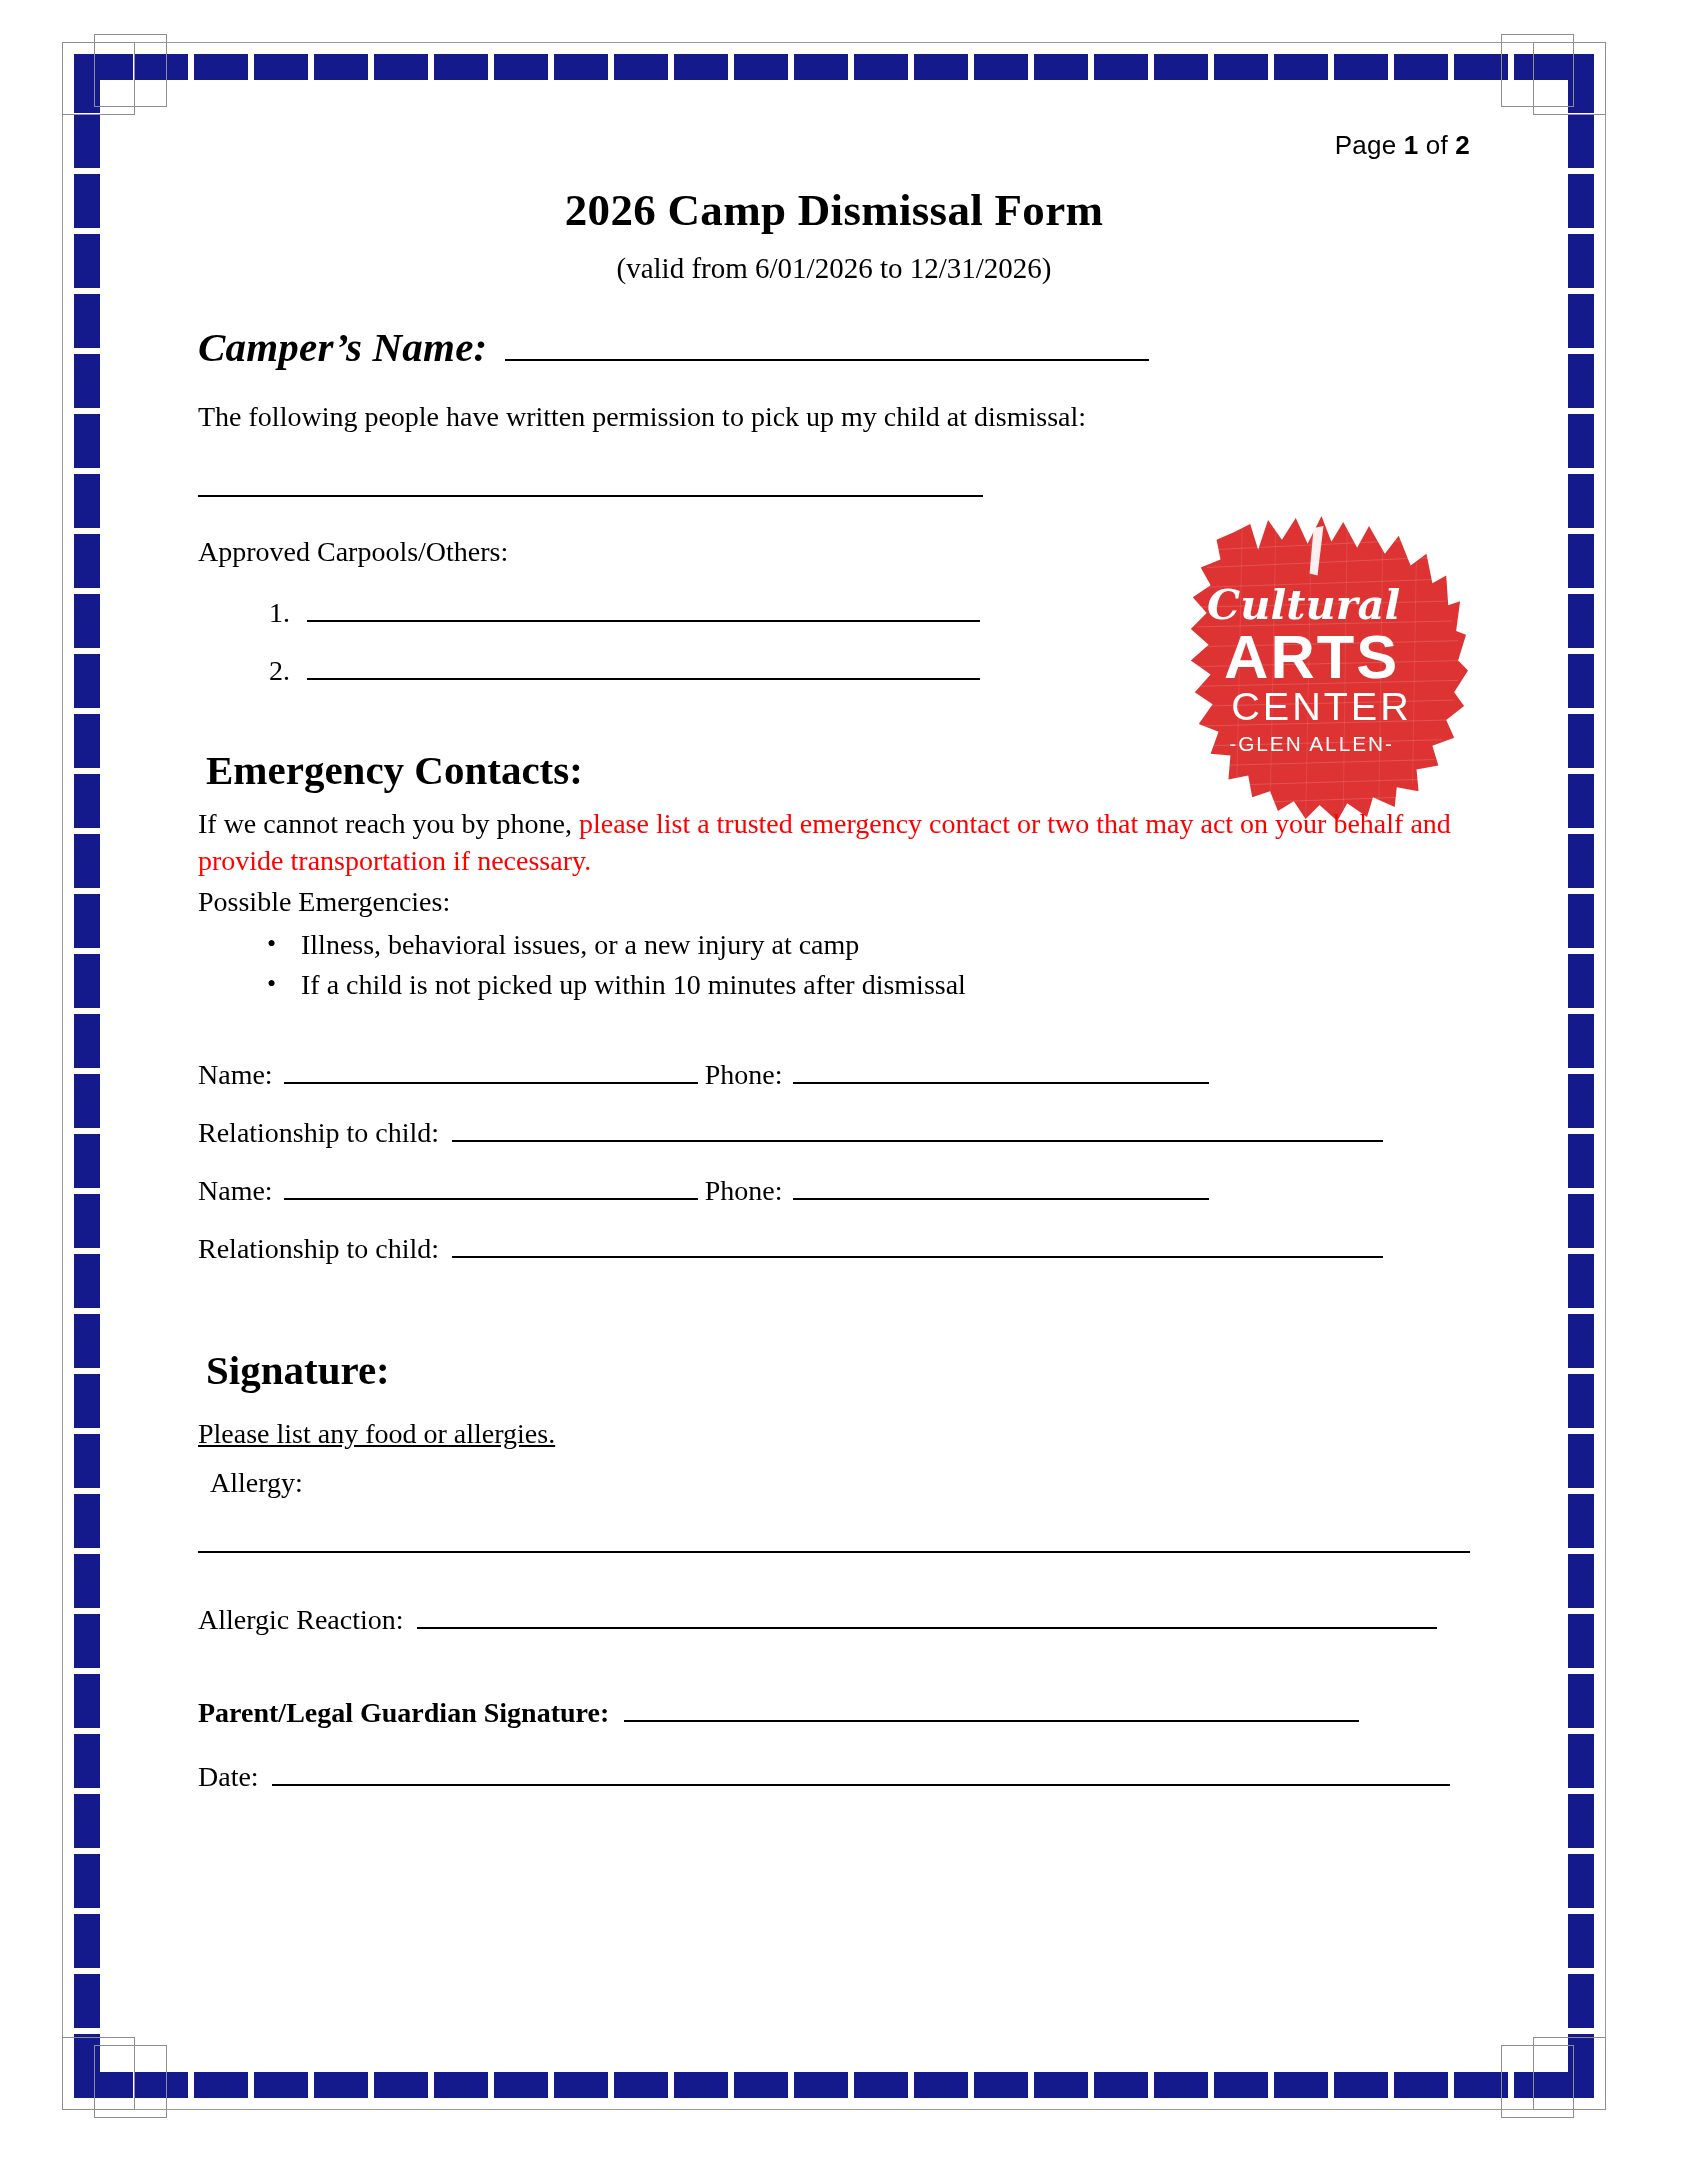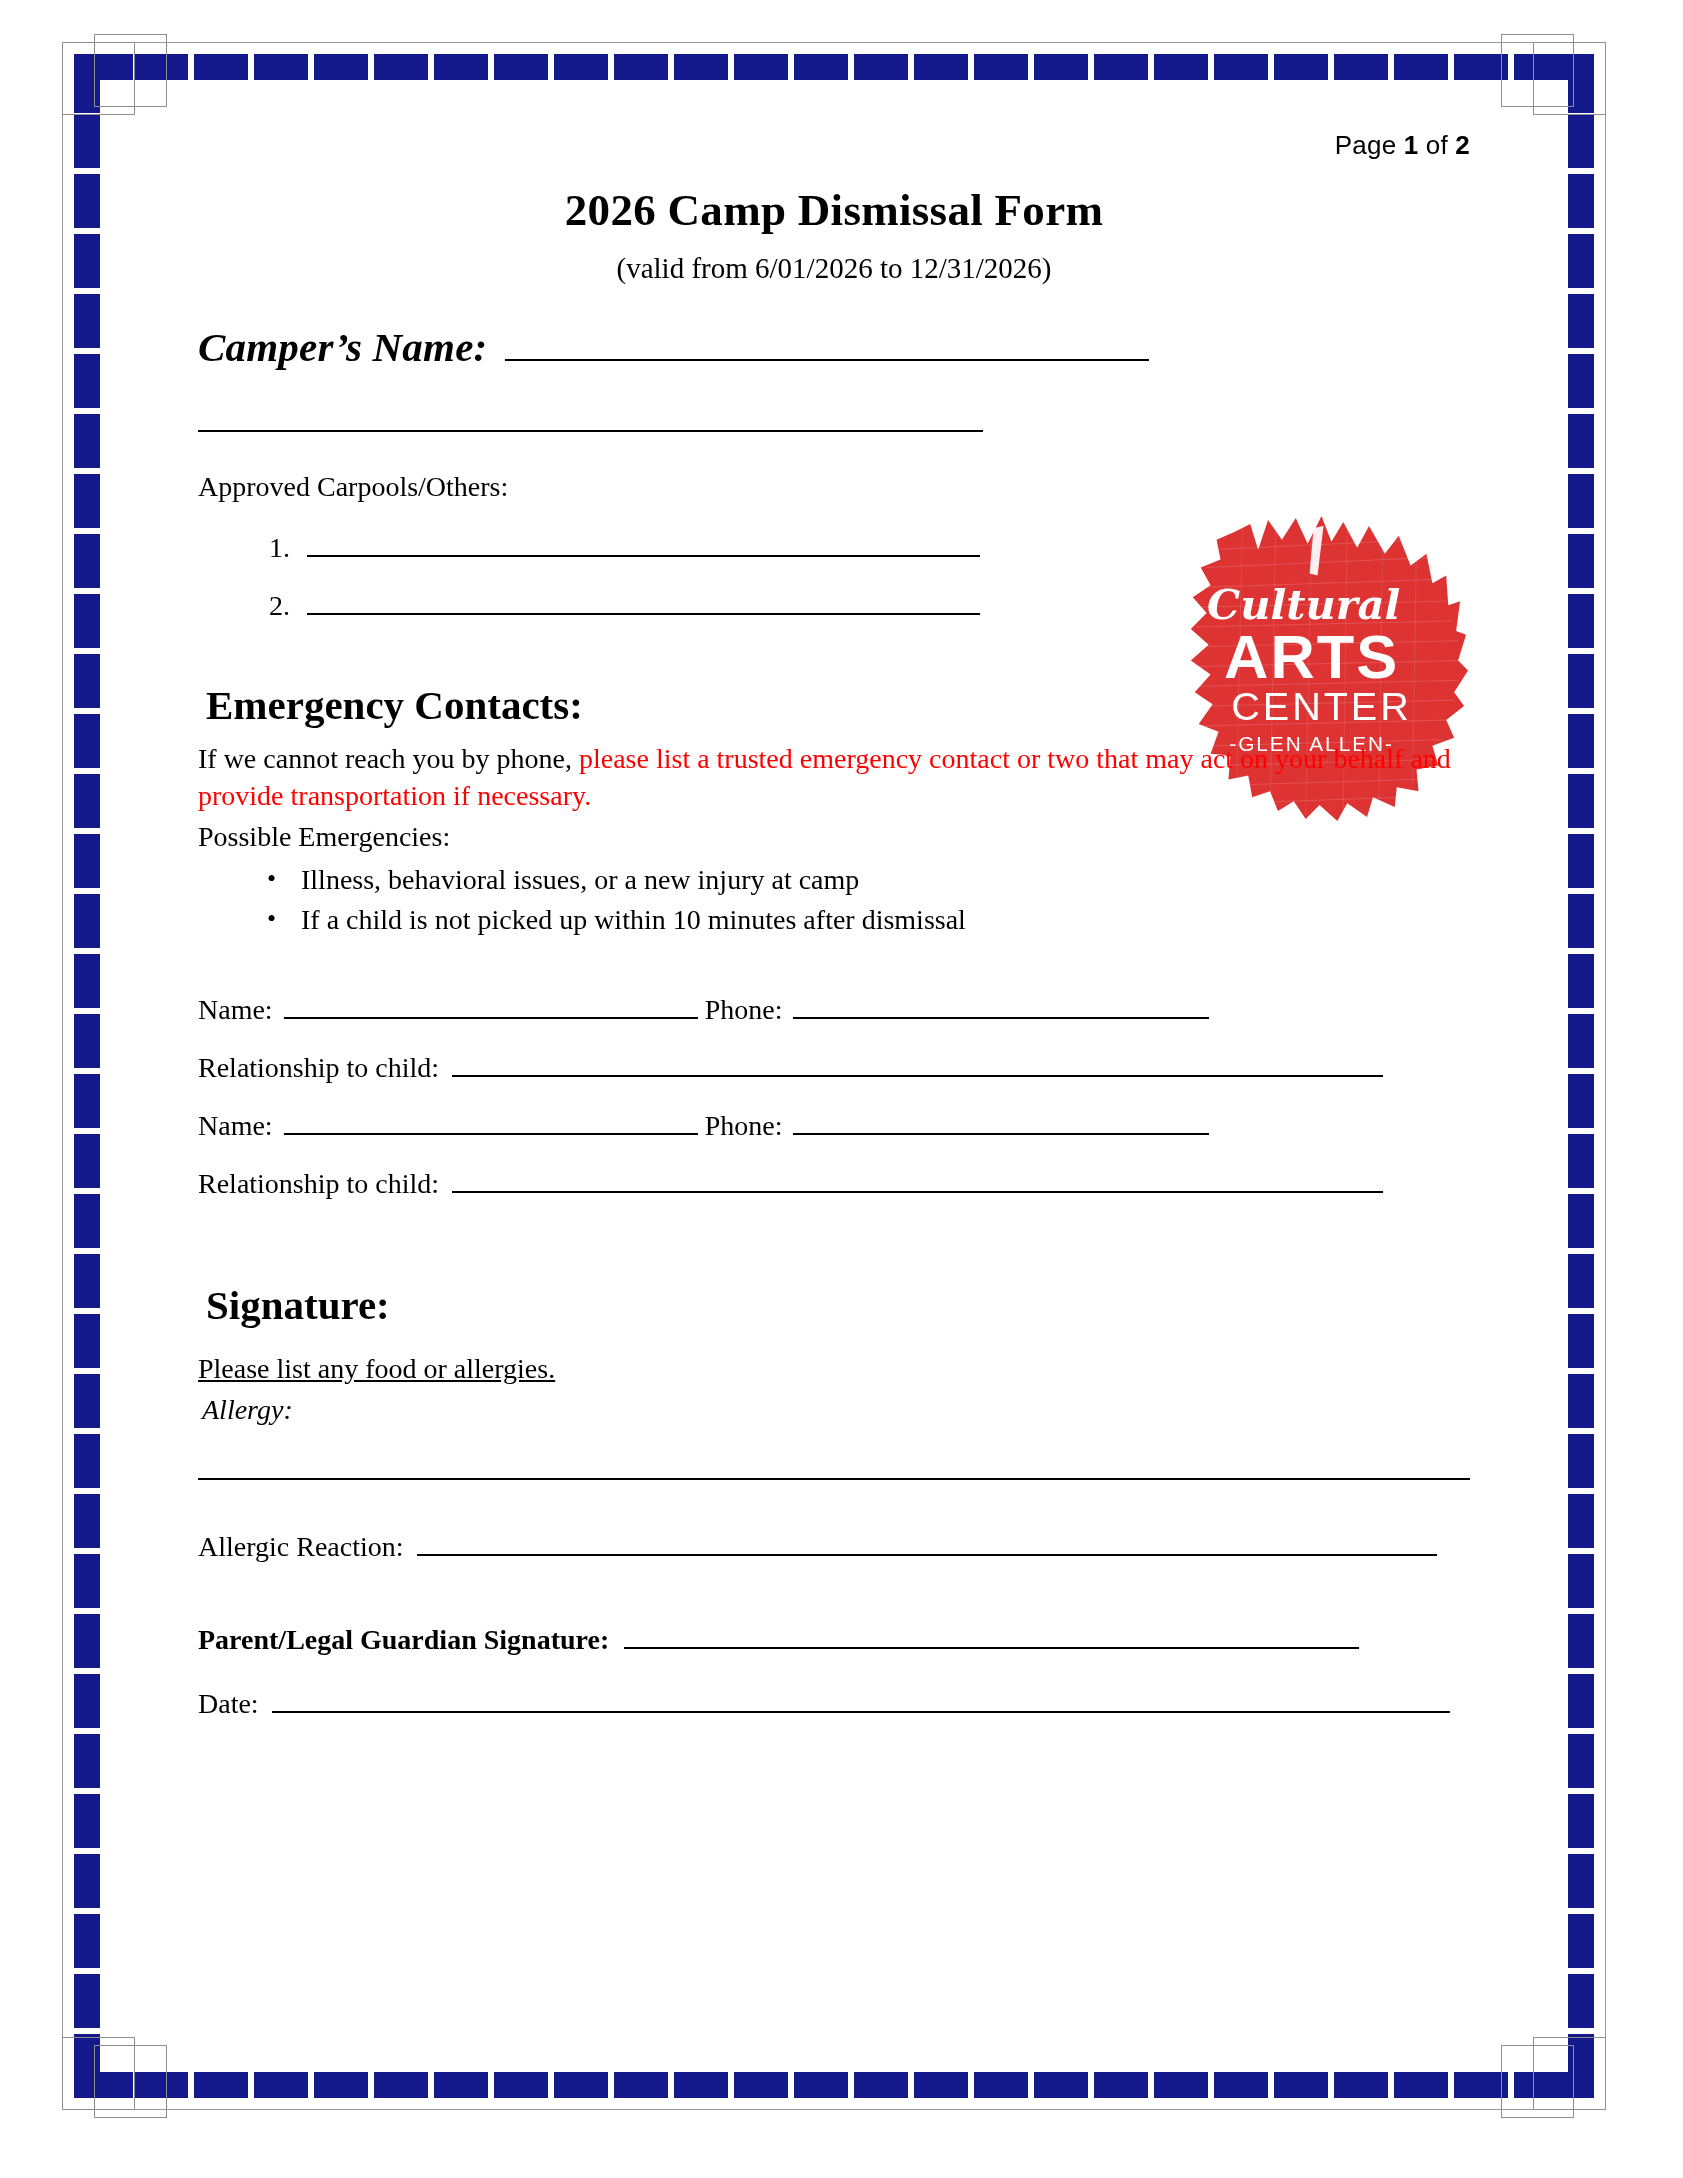--- a/index.html
+++ b/index.html
@@ -265,20 +265,21 @@
   <div id="page-indicator"><span>Page </span><b>1</b><span> of </span><b>2</b></div>
 
   <h1 id="doc-title">2026 Camp Dismissal Form</h1>
   <div id="doc-subtitle">(valid from 6/01/2026 to 12/31/2026)</div>
 
   <div style="margin-top:38px; white-space:nowrap;">
     <span class="big-label">Camper’s Name:</span>
     <span class="rule" style="width:644px; margin-left:14px;"></span>
   </div>
 
+  <p class="body-text" style="margin:28px 0 0 0;">The following people have written permission to pick up my child at dismissal:</p>
 
   <div class="row" style="margin-top:36px;">
     <span class="rule rule-thin" style="width:785px;"></span>
   </div>
 
   <p class="body-text" style="margin:30px 0 0 0;">Approved Carpools/Others:</p>
 
   <ol class="carpools">
     <li>
       <span class="rule rule-thin" style="width:673px;"></span>
@@ -317,21 +318,21 @@
     <span class="rule rule-thin" style="width:416px; margin-left:4px;"></span>
   </div>
   <div class="row" style="margin-top:26px;">
     <span>Relationship to child:</span>
     <span class="rule rule-thin" style="width:931px; margin-left:6px;"></span>
   </div>
 
   <h2 class="sec-heading" style="margin-top:81px;">Signature:</h2>
 
   <p class="body-text" style="margin:22px 0 0 0;text-decoration:underline;">Please list any food or allergies.</p>
-  <p class="body-text" style="margin:4px;font-style:italic;">Allergy:</p>
+  <p class="body-text" style="margin:12px;">Allergy:</p>
 
   <div class="row" style="margin-top:26px;">
     <span class="rule rule-thin" style="width:1272px;"></span>
   </div>
 
   <div class="row" style="margin-top:44px;">
     <span>Allergic Reaction:</span>
     <span class="rule rule-thin" style="width:1020px; margin-left:6px;"></span>
   </div>
 

